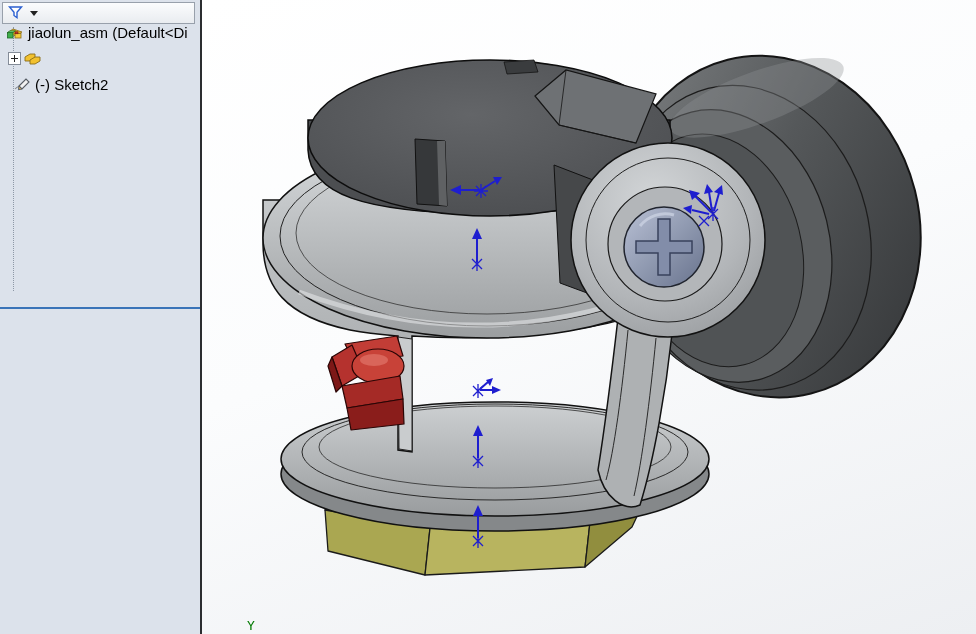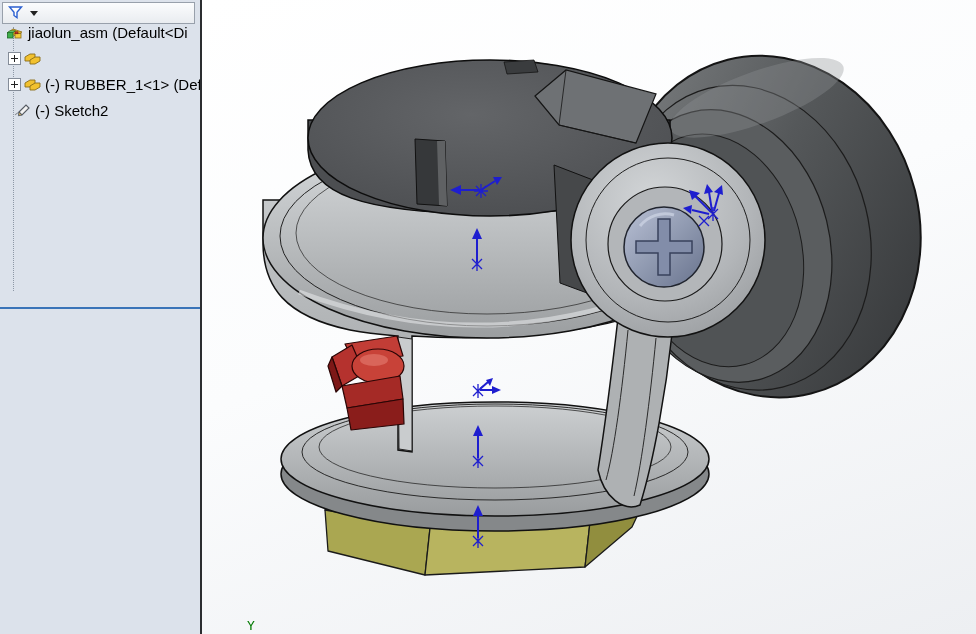--- a/index.html
+++ b/index.html
@@ -65,28 +65,20 @@
         <span class="lbl">jiaolun_asm (Default&lt;Di</span>
       </div>
 
       <div class="row">
         <span class="expander"></span>
         <svg class="icon" width="17" height="15" viewBox="0 0 17 15">
           <path d="M1 6 L6 3 L11 3 L11 7 L6 10 L1 10 Z" fill="#f2c12e" stroke="#8a6d1a" stroke-width="0.9"></path>
           <path d="M6 9 L11 6 L16 6 L16 10 L11 13 L6 13 Z" fill="#f2c12e" stroke="#8a6d1a" stroke-width="0.9"></path>
         </svg>
       </div>
-      <div class="row">
-        <span class="expander"></span>
-        <svg class="icon" width="17" height="15" viewBox="0 0 17 15">
-          <path d="M1 6 L6 3 L11 3 L11 7 L6 10 L1 10 Z" fill="#f2c12e" stroke="#8a6d1a" stroke-width="0.9"></path>
-          <path d="M6 9 L11 6 L16 6 L16 10 L11 13 L6 13 Z" fill="#f2c12e" stroke="#8a6d1a" stroke-width="0.9"></path>
-        </svg>
-        <span class="lbl">(-) RUBBER_1&lt;1&gt; (Def</span>
-      </div>
       <div class="row" style="padding-left:10px">
         <svg class="icon" width="18" height="16" viewBox="0 0 18 16">
           <path d="M2 13 C5 9 9 11 13 6" fill="none" stroke="#8a8f96" stroke-width="1.2"></path>
           <path d="M6 10 L13 3 L16 6 L9 13 Z" fill="#f2f2f2" stroke="#555b63" stroke-width="1.1"></path>
           <path d="M6 10 L9 13 L5.4 13.8 Z" fill="#caa75a" stroke="#555b63" stroke-width="0.9"></path>
         </svg>
         <span class="lbl">(-) Sketch2</span>
       </div>
     </div>
 

